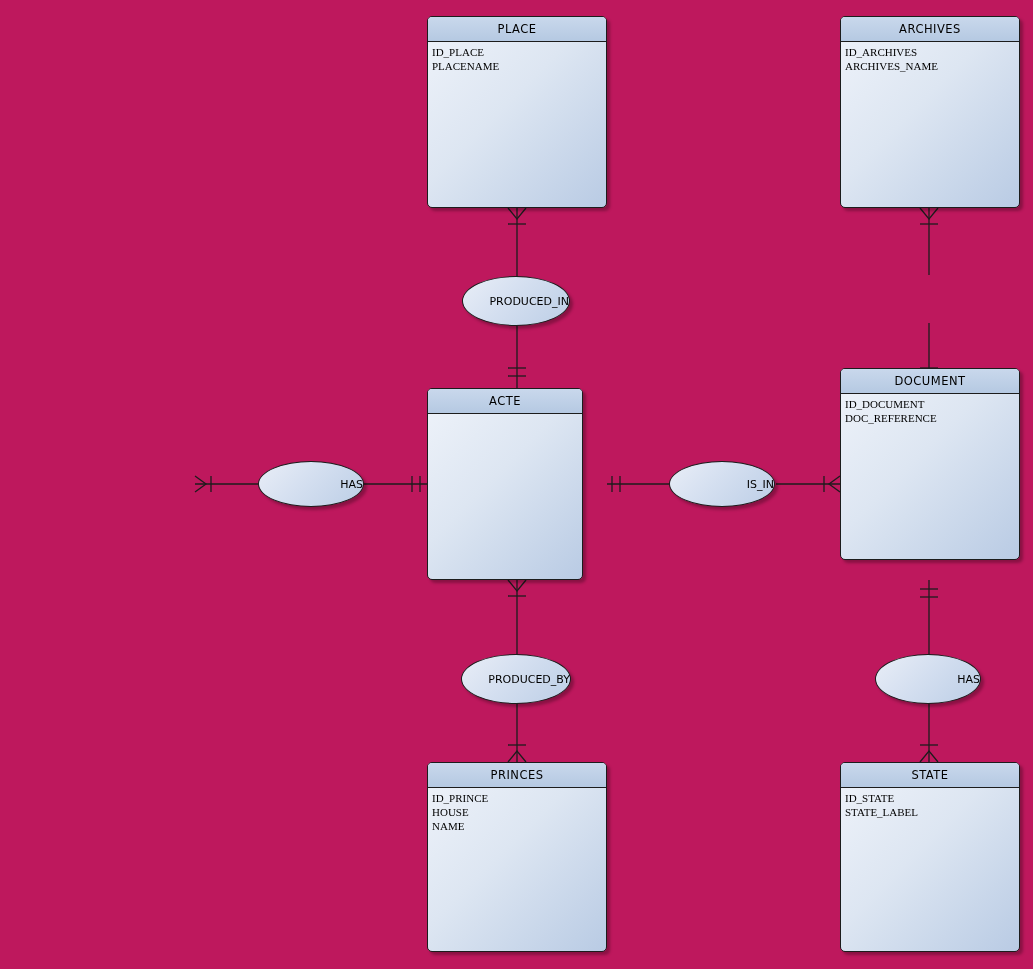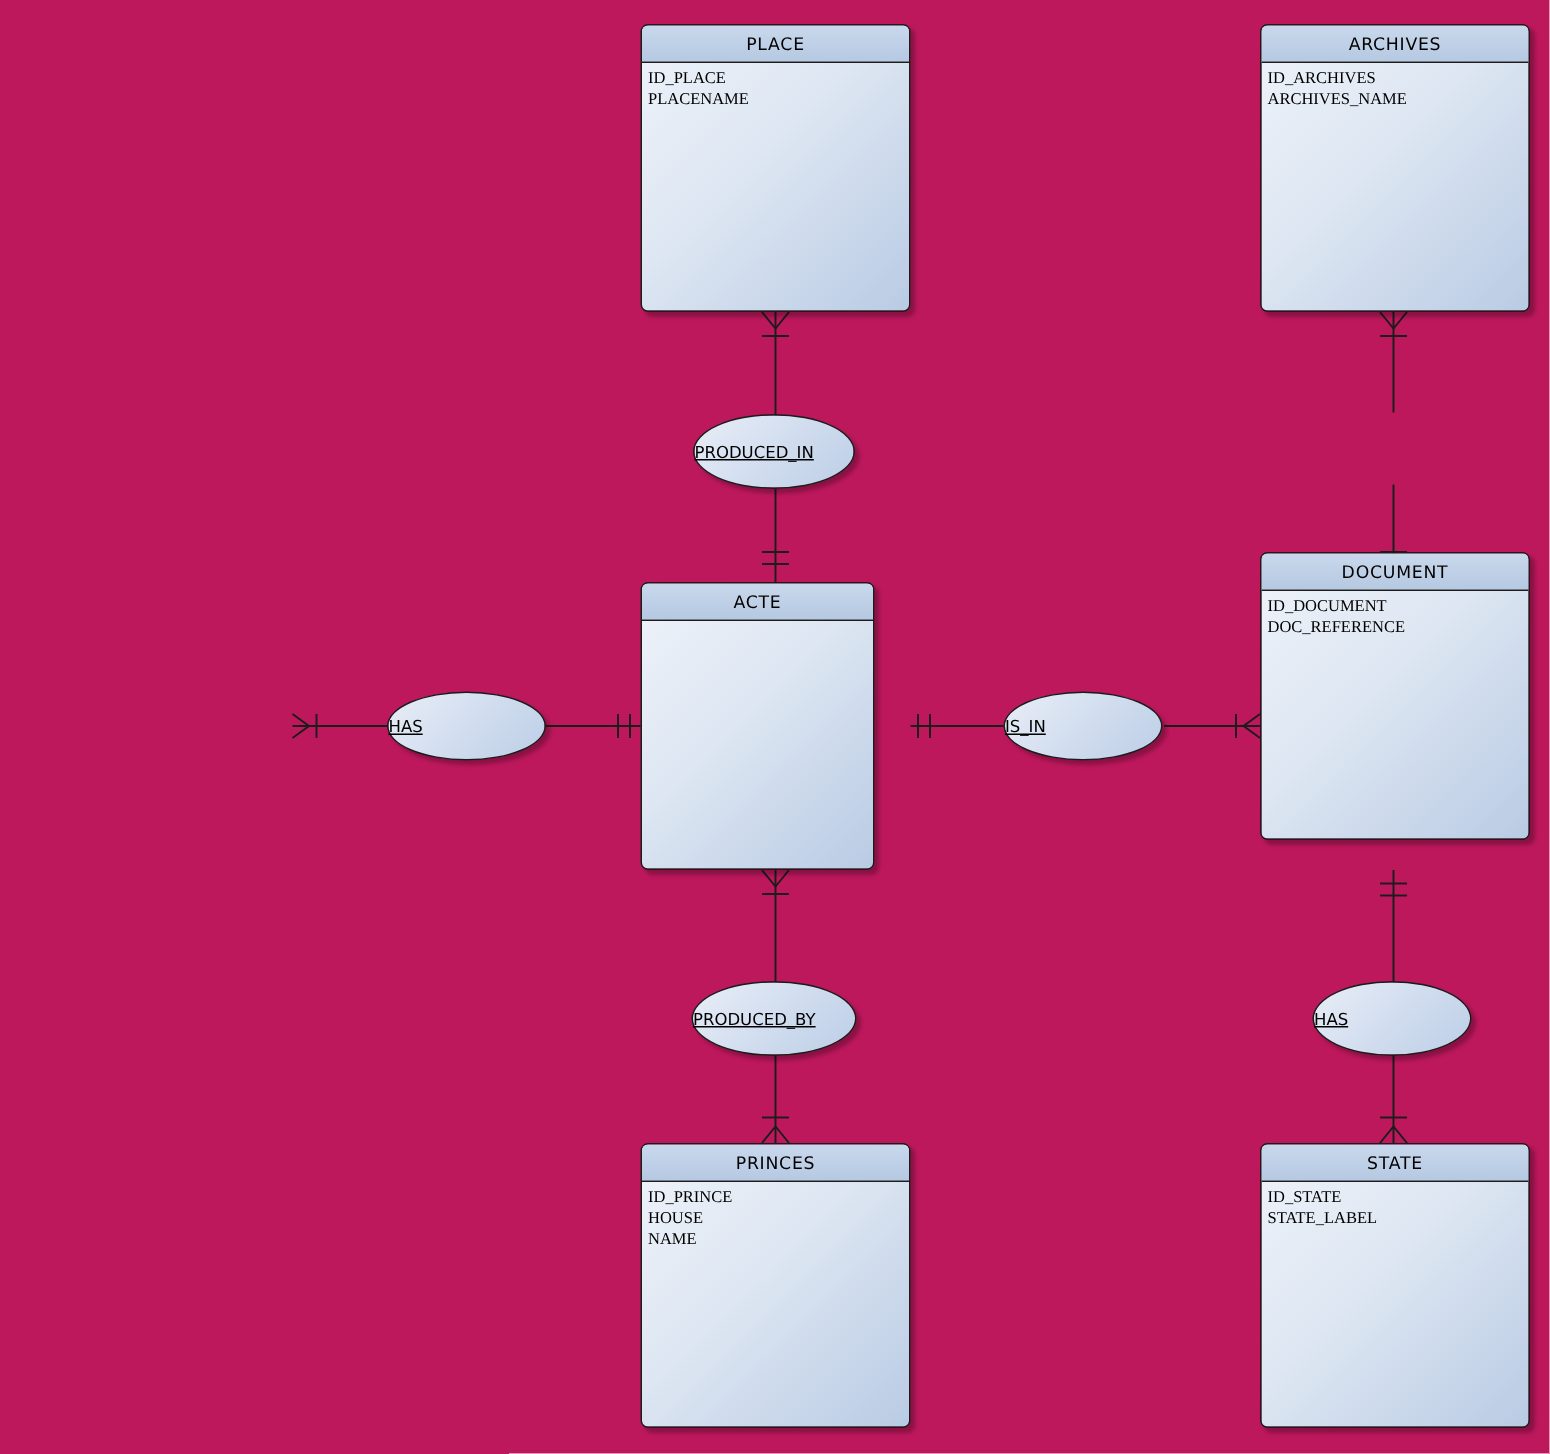--- a/index.html
+++ b/index.html
@@ -54,22 +54,21 @@
   .rel {
     position: absolute;
     z-index: 3;
     border: 1px solid #1c1c1c;
     border-radius: 50%;
     background: linear-gradient(135deg, #e9eef7 0%, #d4dff0 45%, #bccee6 100%);
     box-shadow: 3px 3px 3px rgba(0,0,0,0.28);
     box-sizing: border-box;
     display: flex;
     align-items: center;
-    justify-content: flex-start;
-    text-decoration: underline;
+    justify-content: flex-end;
   }
   .rel span {
     font-size: 11px;
     color: #000000;
     white-space: nowrap;
   }
   .cline {
     stroke: #1c1c1c;
     stroke-width: 1.3;
     fill: none;

